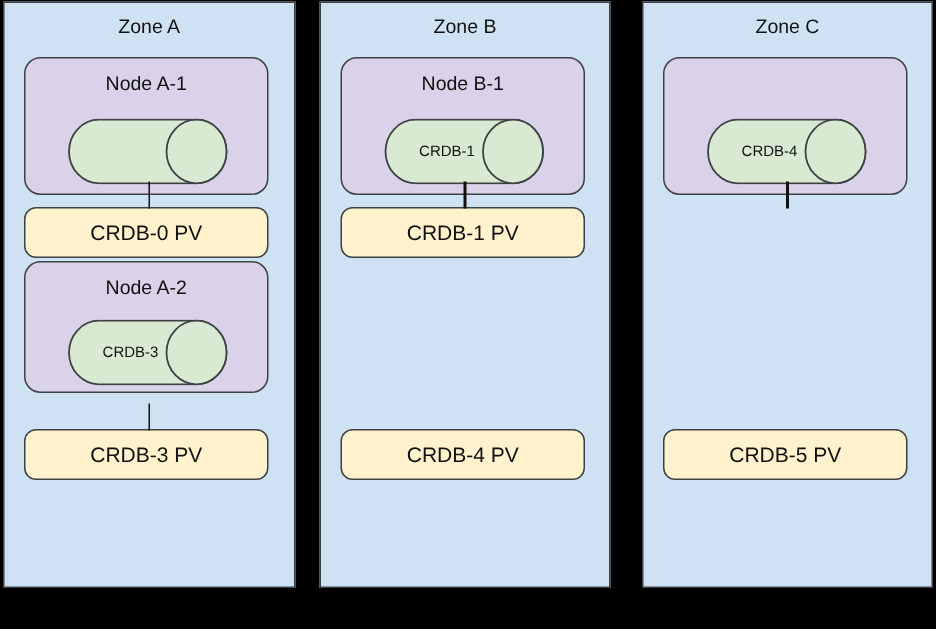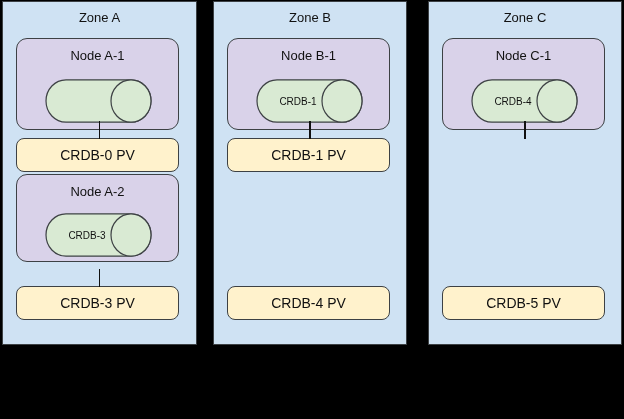--- a/index.html
+++ b/index.html
@@ -11,21 +11,21 @@
     --border:#3d4144;
     --text:#111111;
     --connector:#111111;
   }
   html,body{margin:0;padding:0;background:var(--canvas_bg);}
   .canvas{
     position:relative;width:624px;height:419px;background:var(--canvas_bg);
     font-family:"Liberation Sans",sans-serif;color:var(--text);overflow:hidden;
   }
   .zone{
-    position:absolute;top:1px;height:344px;background:var(--zone_bg);
+    position:absolute;top:1px;height:391px;background:var(--zone_bg);
     border:1.5px solid var(--border);box-sizing:border-box;padding-left:40px;
   }
   .zone-a{left:2px;width:195px;}
   .zone-b{left:213px;width:194px;}
   .zone-c{left:428px;width:194px;}
   .zone-title{
     position:absolute;top:8px;left:0;right:0;text-align:center;
     font-size:13px;line-height:16px;
   }
   .node{
@@ -124,21 +124,20 @@
 
     <div class="pv pv1">
       <span>CRDB-4 PV</span>
     </div>
   </div>
 
   <div class="zone zone-c">
     <div class="zone-title">Zone C</div>
 
     <div class="node slot0">
-      <div class="node-title">Node C-1</div>
       <div class="pod">
         <span>
           <svg viewBox="0 0 107 44">
             <path d="M21 0.8 H86 A20 21.2 0 0 1 86 43.2 H21 A20 21.2 0 0 1 21 0.8 Z" fill="var(--pod_bg)" stroke="var(--border)" stroke-width="1.2"></path>
             <ellipse cx="86" cy="22" rx="20" ry="21.2" fill="var(--pod_bg)" stroke="var(--border)" stroke-width="1.2"></ellipse>
           </svg>
         </span>
         <div class="pod-label">CRDB-4</div>
       </div>
     </div>

